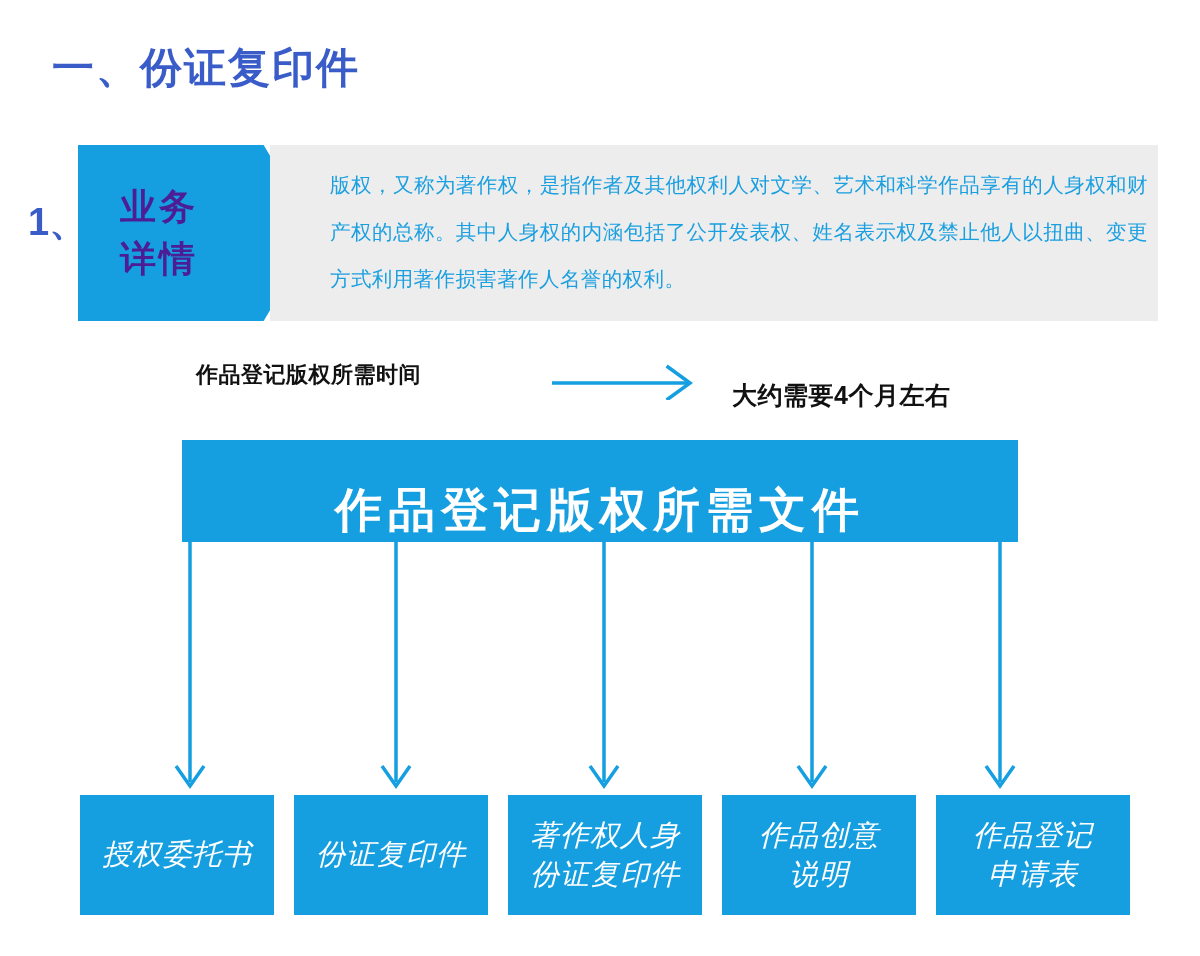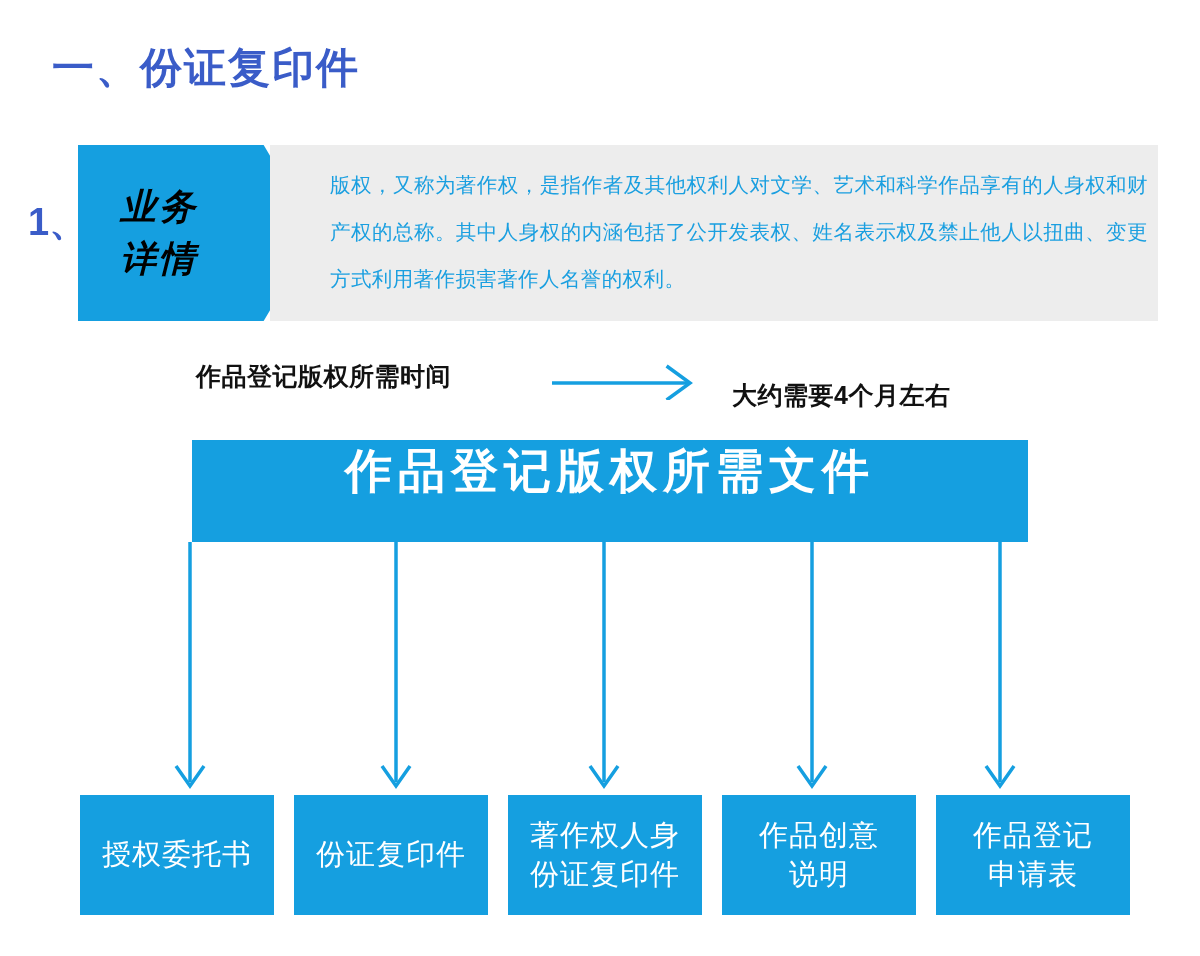--- a/index.html
+++ b/index.html
@@ -52,28 +52,27 @@
     width: 238px;
     height: 176px;
     background: #159fe0;
     clip-path: polygon(0 0, 78% 0, 100% 50%, 78% 100%, 0 100%);
     display: flex;
     flex-direction: column;
     align-items: flex-start;
     justify-content: center;
   }
   #detail-banner .banner-line {
-    color: #000000;
+    color: #4c1d95;
     font-size: 36px;
     font-weight: bold;
     letter-spacing: 3px;
     line-height: 1.45;
     padding-left: 42px;
     white-space: pre;
-    font-style: italic;
   }
   #detail-body {
     position: absolute;
     left: 270px;
     top: 0;
     width: 888px;
     height: 176px;
     background: #ededed;
     box-sizing: border-box;
     padding: 16px 10px 16px 60px;
@@ -92,21 +91,21 @@
     position: absolute;
     left: 0;
     top: 360px;
     width: 1200px;
     height: 46px;
   }
   #duration-label {
     position: absolute;
     left: 196px;
     top: 0;
-    font-size: 25px;
+    font-size: 22px;
     font-weight: bold;
     color: #111111;
     letter-spacing: 0.5px;
     white-space: pre;
   }
   #duration-arrow {
     position: absolute;
     left: 550px;
     top: 2px;
     width: 148px;
@@ -126,23 +125,22 @@
 
   
   #docs-banner {
     position: absolute;
     left: 182px;
     top: 440px;
     width: 836px;
     height: 102px;
     background: #159fe0;
     display: flex;
-    align-items: flex-start;
+    align-items: flex-end;
     justify-content: center;
-    margin-left: 10px;
   }
   #docs-banner-title {
     color: #ffffff;
     font-size: 47px;
     font-weight: bold;
     letter-spacing: 6px;
     white-space: pre;
   }
 
   
@@ -157,20 +155,21 @@
 
   
   #doc-boxes {
     position: absolute;
     left: 80px;
     top: 795px;
     width: 1050px;
     height: 120px;
     display: flex;
     gap: 20px;
+    font-style: italic;
   }
   .doc-box {
     width: 197px;
     height: 120px;
     background: #159fe0;
     display: flex;
     align-items: center;
     justify-content: center;
     text-align: center;
   }

